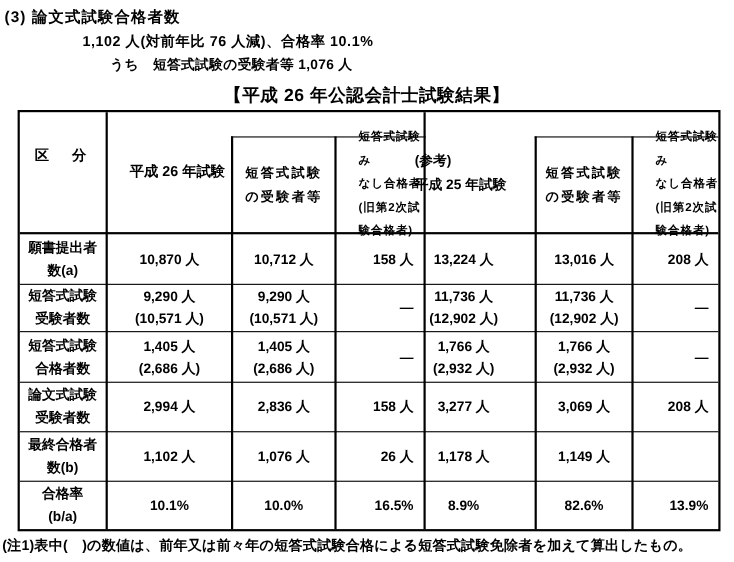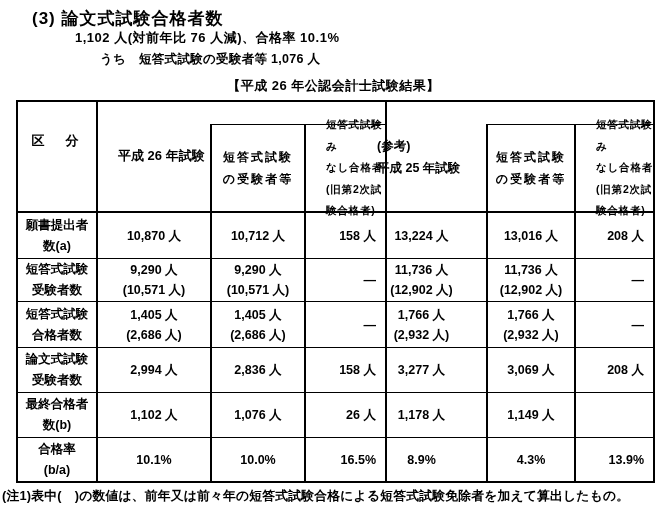--- a/index.html
+++ b/index.html
@@ -4,24 +4,24 @@
 <style>
   * { margin:0; padding:0; box-sizing:border-box; }
   html,body { background:#ffffff; }
   body {
     width:667px; height:511px; position:relative; overflow:hidden;
     font-family:"Liberation Sans","DejaVu Sans",sans-serif;
     font-weight:700; color:#000;
   }
   .abs { position:absolute; }
   
-  .h-line1 { left:32px; top:7px; font-size:17px; letter-spacing:1px; white-space:nowrap; }
+  .h-line1 { left:4px; top:7px; font-size:14px; letter-spacing:1px; white-space:nowrap; }
   .h-line2 { left:75px; top:29px; font-size:13px; letter-spacing:.5px; white-space:nowrap; }
   .h-line3 { left:100px; top:51px; font-size:12.5px; letter-spacing:.3px; white-space:nowrap; }
-  .t-title { left:0; top:77px; width:667px; text-align:center; font-size:13px; letter-spacing:.5px; }
+  .t-title { left:0; top:77px; width:667px; text-align:center; font-size:16px; letter-spacing:.5px; }
   
   .tbl { left:16px; top:100px; width:639px; height:383px; border:2px solid #000; background:#fff; }
   .tin { position:absolute; left:0; top:0; width:635px; height:379px; }
   .ln { position:absolute; background:#000; }
   
   .cell {
     position:absolute; display:flex; align-items:center; justify-content:center;
     text-align:center; font-size:12.5px; line-height:20px; white-space:pre-line;
   }
   .lbl { font-size:12.5px; line-height:21px; }
@@ -149,19 +149,19 @@
     <div class="cell c4 r5 num-r">26 人</div>
     <div class="cell c5 r5">1,178 人</div>
     <div class="cell c6 r5">1,149 人</div>
 
     <div class="cell c1 r6 lbl">合格率
 (b/a)</div>
     <div class="cell c2 r6">10.1%</div>
     <div class="cell c3 r6">10.0%</div>
     <div class="cell c4 r6 num-r">16.5%</div>
     <div class="cell c5 r6">8.9%</div>
-    <div class="cell c6 r6">4.3%</div>
+    <div class="cell c6 r6">82.6%</div>
     <div class="cell c7 r6 num-r">13.9%</div>
 
   </div>
 </div>
 
 <div class="abs note">(注1)表中(　)の数値は、前年又は前々年の短答式試験合格による短答式試験免除者を加えて算出したもの。</div>
 
 </body></html>

